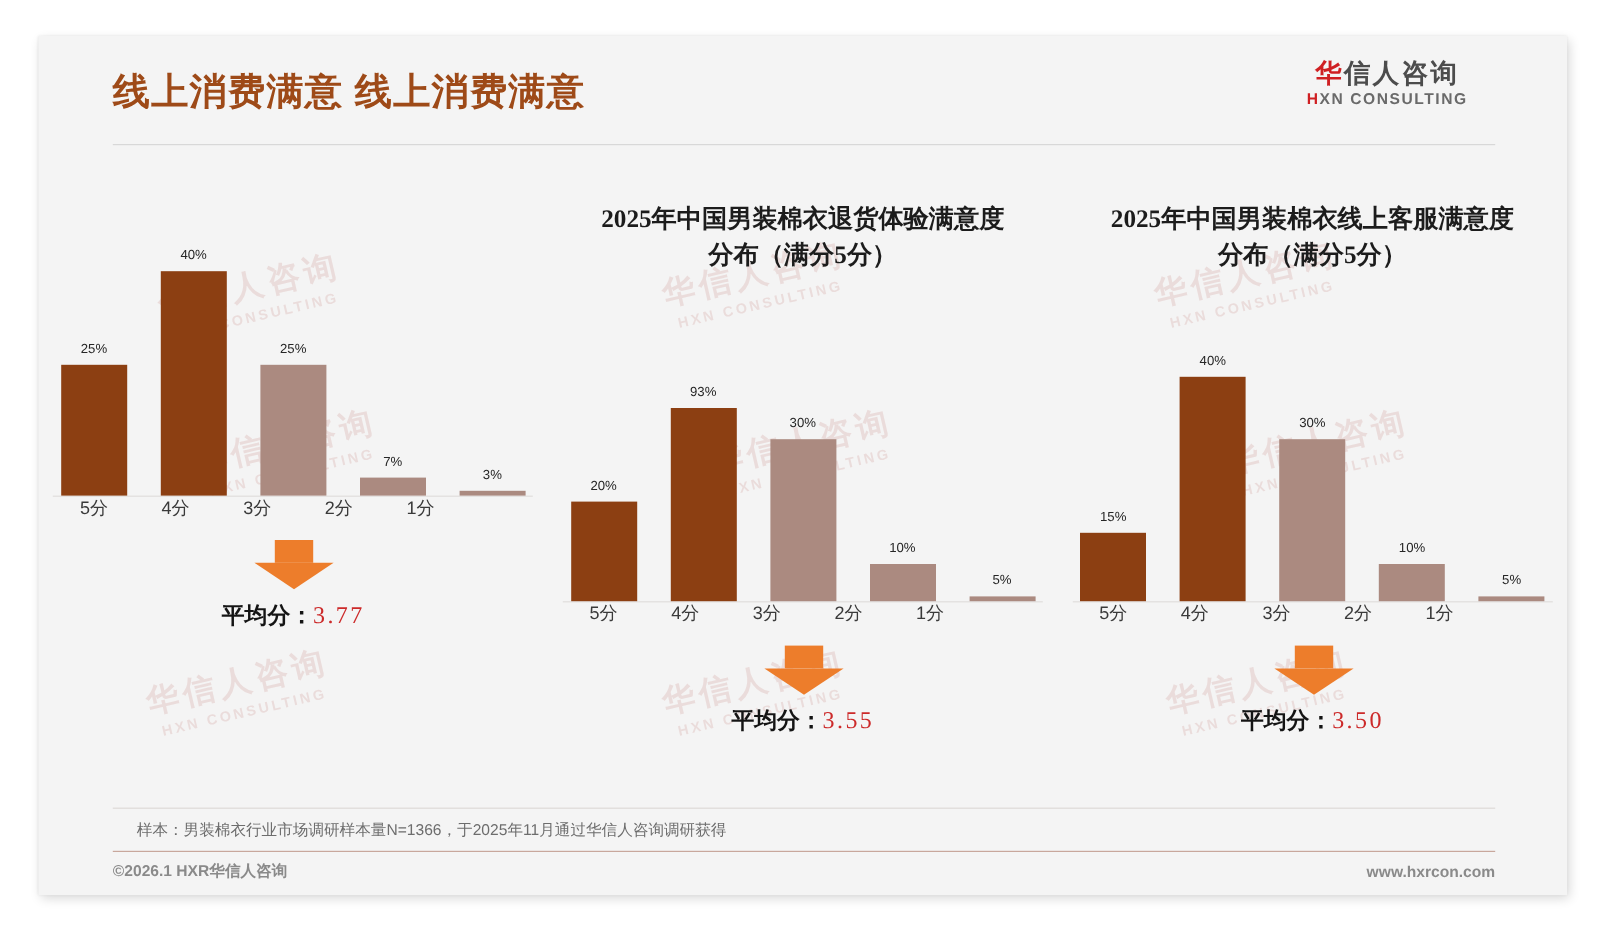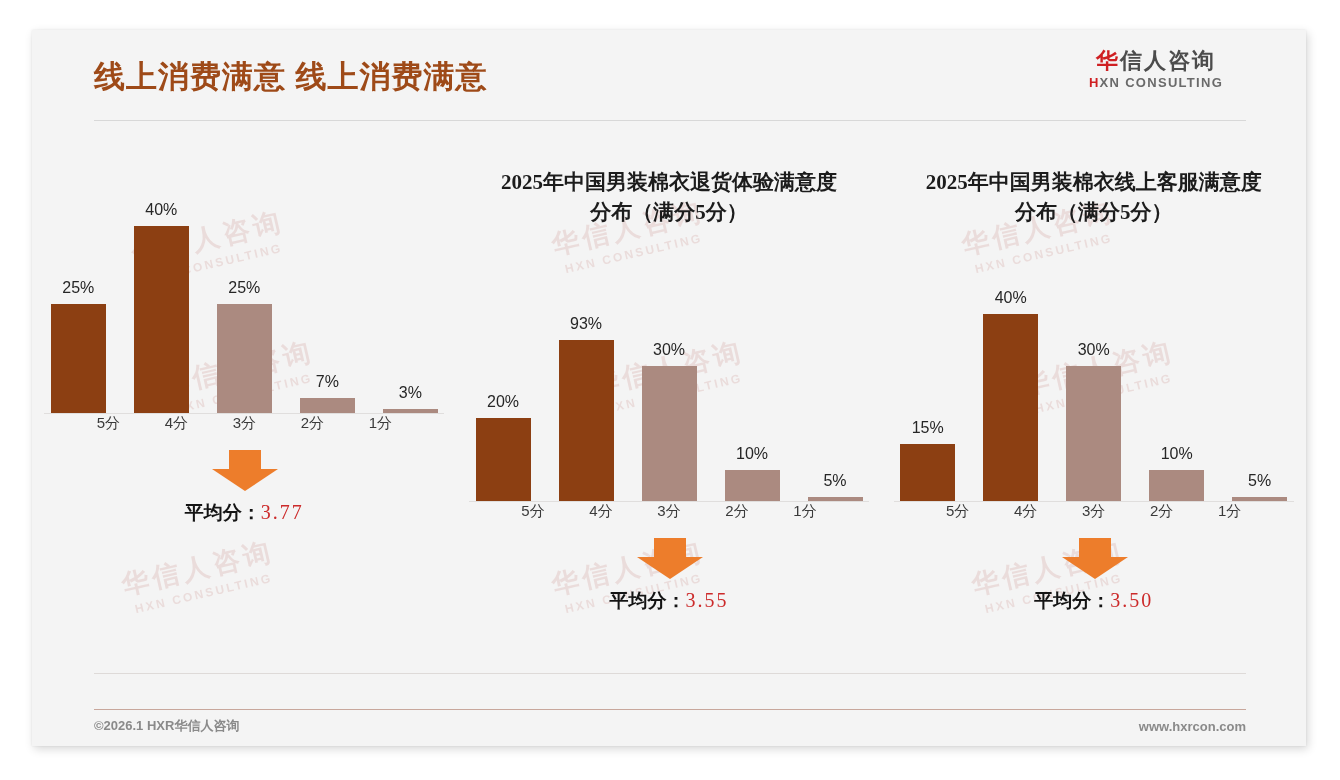--- a/index.html
+++ b/index.html
@@ -140,37 +140,37 @@
   .bar-slot {
     position: relative;
     width: 68px;
     height: 100%;
     display: flex;
     flex-direction: column;
     justify-content: flex-end;
     align-items: center;
   }
   .bar-label {
-    font-size: 16px;
+    font-size: 11px;
     color: #262626;
     margin-bottom: 7px;
     white-space: nowrap;
   }
   .bar {
     width: 55px;
     background: #8c3f12;
   }
   .bar.light { background: #ab8a80; }
 
   .axis {
     position: absolute;
     left: 0; right: 0;
     top: 250px;
     display: flex;
-    justify-content: center;
+    justify-content: flex-start;
   }
   .axis-tick {
     width: 68px;
     text-align: center;
     font-size: 15px;
     color: #3a3a3a;
   }
 
   
   .avg-block {
@@ -430,19 +430,20 @@
           <div class="arrow">
             <div class="shaft"></div>
             <div class="head"></div>
           </div>
           <div class="avg-text"><span>平均分：</span><span class="score">3.50</span></div>
         </div>
       </div>
     </div>
 
   <div class="footnote-rule"></div>
+  <div class="footnote">样本：男装棉衣行业市场调研样本量N=1366，于2025年11月通过华信人咨询调研获得</div>
   <div class="footer-rule"></div>
   <div class="footer">
     <div class="footer-left">©2026.1 HXR华信人咨询</div>
     <div class="footer-right">www.hxrcon.com</div>
   </div>
 
 </div>
 
 </body></html>

